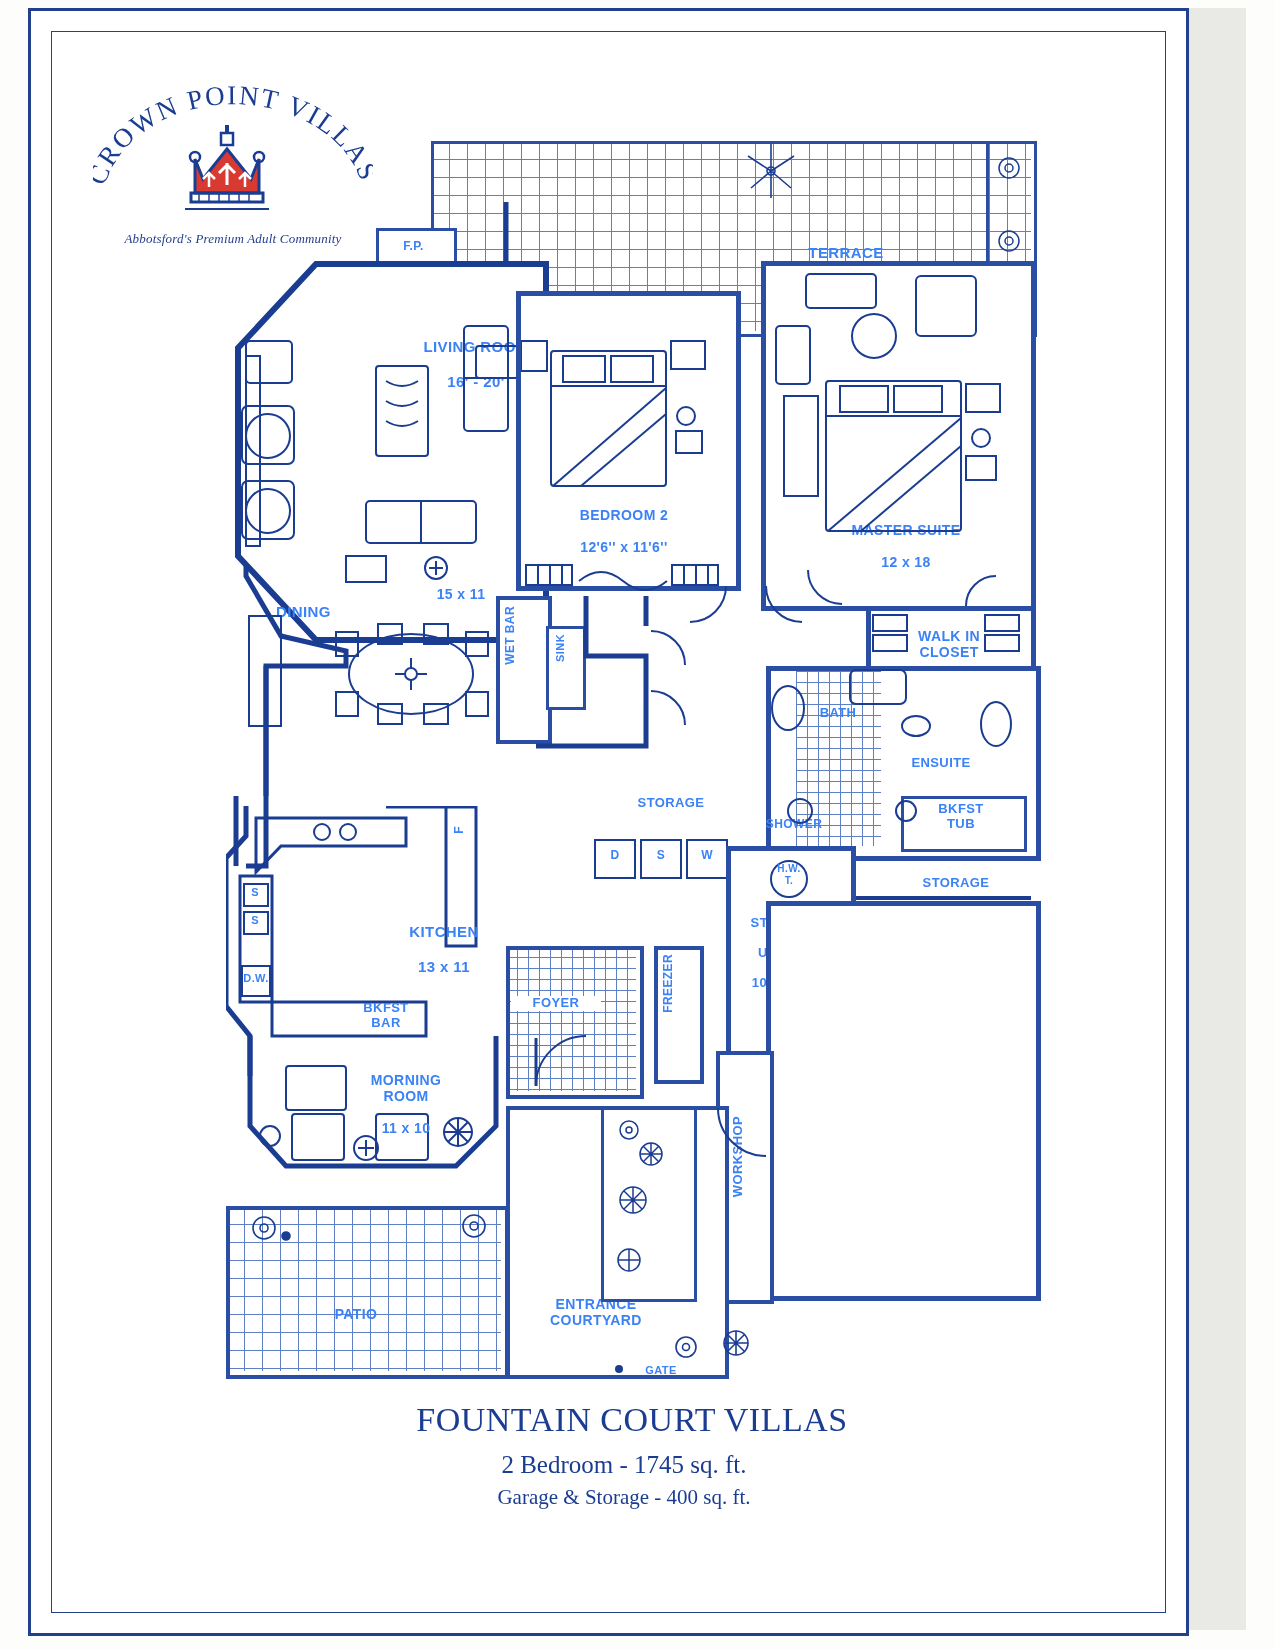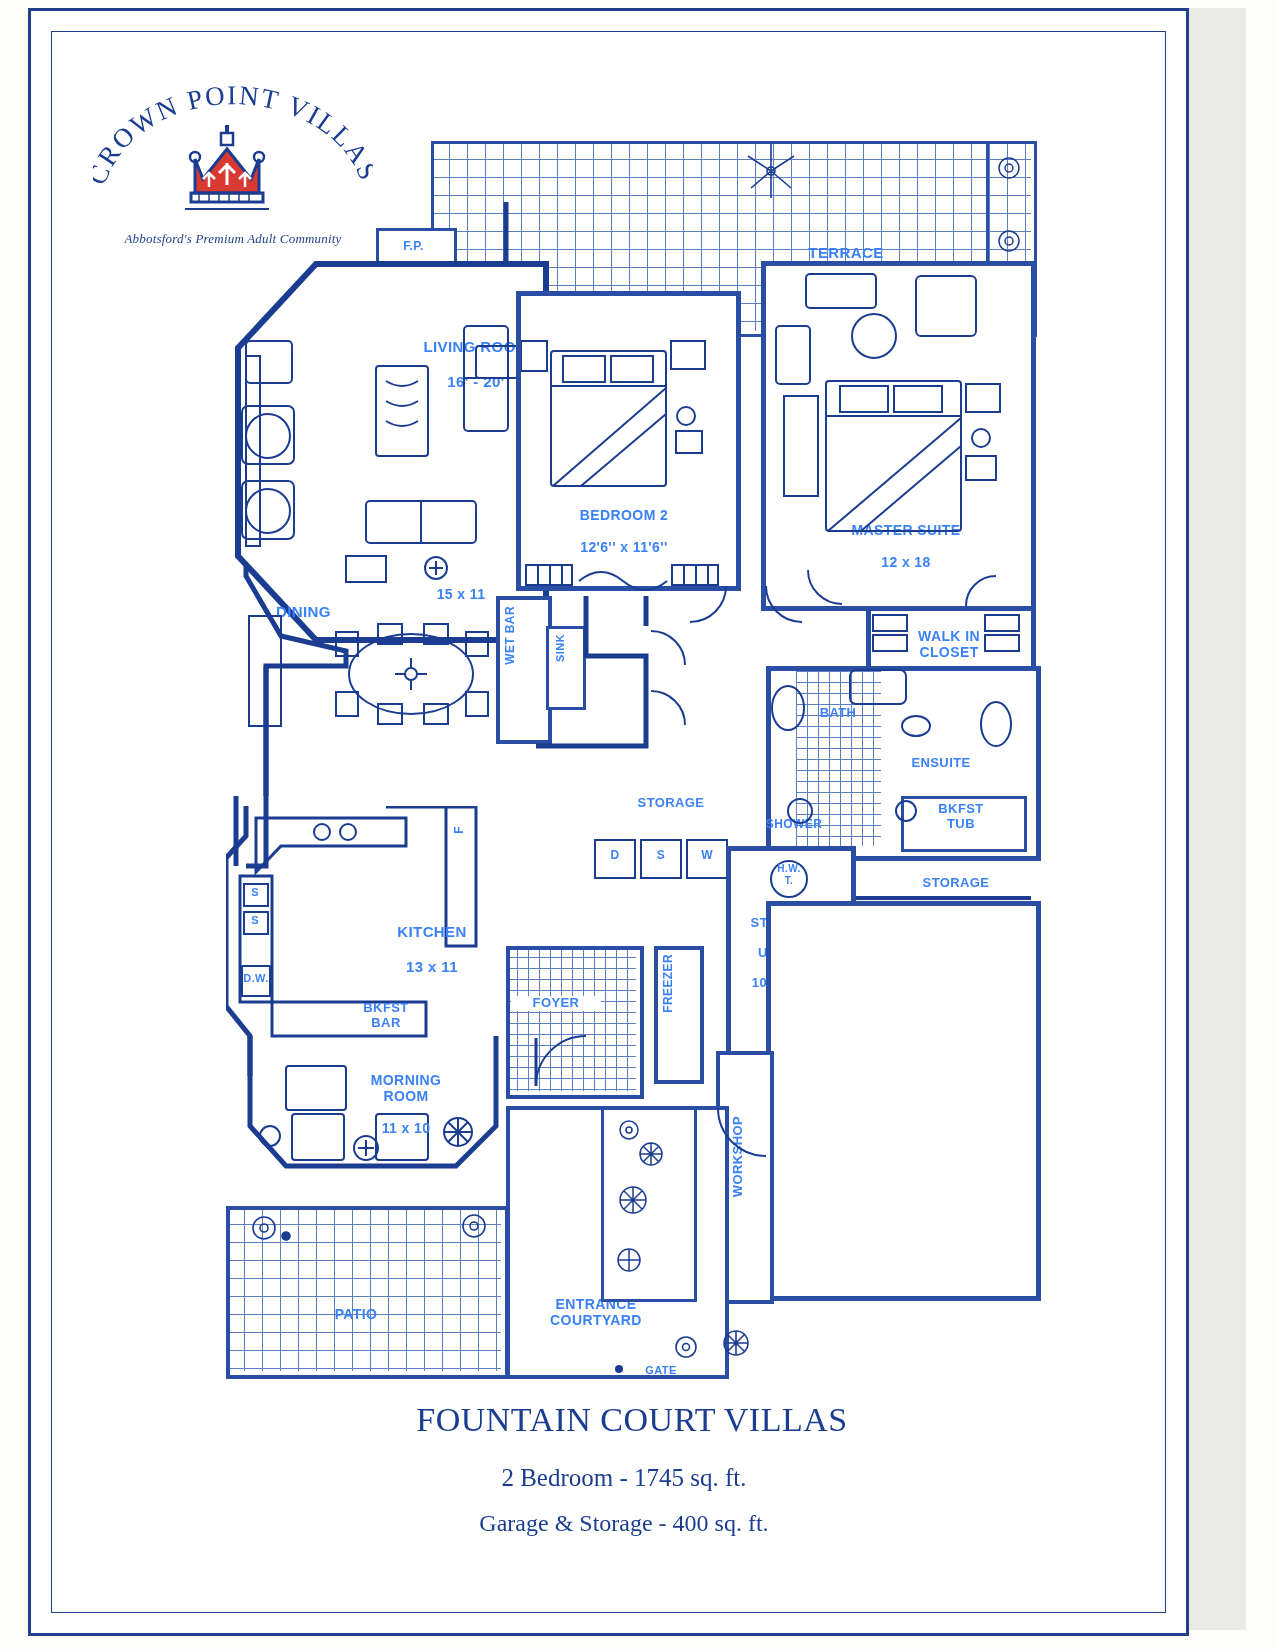--- a/index.html
+++ b/index.html
@@ -122,25 +122,25 @@
     font-family: "Liberation Serif", serif;
     color: #1b3d91;
   }
   .title-main {
     font-size: 34px;
     letter-spacing: 0.5px;
     padding-left: 16px;
   }
   .title-sub {
     font-size: 25px;
-    margin-top: 25px;
+    margin-top: 12px;
   }
   .title-sub2 {
-    font-size: 24px;
-    margin-top: 18px;
+    font-size: 21px;
+    margin-top: 6px;
   }
   svg { display: block; }
 </style>
 </head>
 <body>
 
 <div class="page">
   <div class="sheet-right-shadow"></div>
 
   <div class="scan-edge">
@@ -430,21 +430,21 @@
           <path d="M 46,196 L 46,230 L 200,230 L 200,196 Z"></path>
         </g>
         <g stroke="#1b3d91" stroke-width="2" fill="none">
           <circle cx="96" cy="26" r="8"></circle>
             <circle cx="122" cy="26" r="8"></circle>
           <rect x="18" y="78" width="24" height="22"></rect>
           <rect x="18" y="106" width="24" height="22"></rect>
           <rect x="16" y="160" width="28" height="30"></rect>
         </g>
       </svg>
-      <div class="room-label" style="left:146px; top:800px; width:160px; font-size:15px;">
+      <div class="room-label" style="left:158px; top:800px; width:160px; font-size:15px;">
         <span>KITCHEN</span><br>
         <span>13 x 11</span>
       </div>
       <div class="room-label" style="left:36px; top:780px; width:26px; font-size:11px;">S</div>
       <div class="room-label" style="left:36px; top:808px; width:26px; font-size:11px;">S</div>
       <div class="room-label" style="left:32px; top:866px; width:36px; font-size:11px;">D.W.</div>
       <div class="room-label vlabel" style="left:247px; top:720px; width:16px; font-size:12px;">F</div>
       <div class="room-label" style="left:125px; top:895px; width:110px; font-size:13px;">BKFST
 BAR</div>
 

